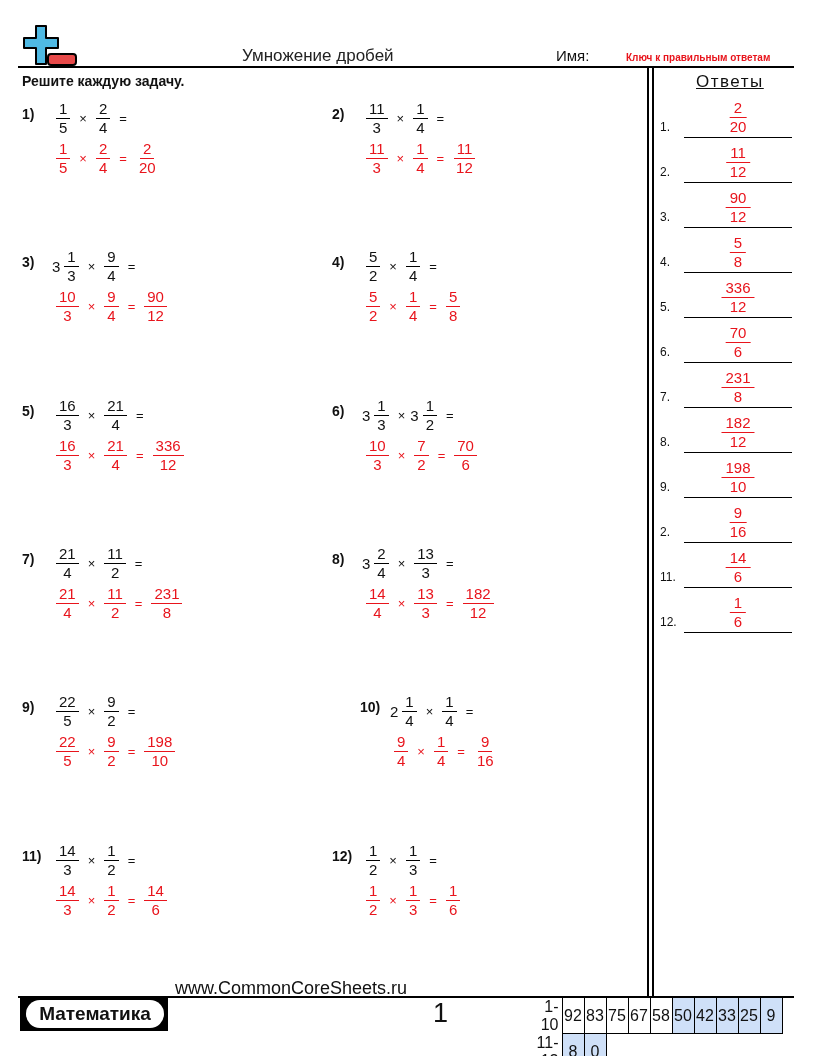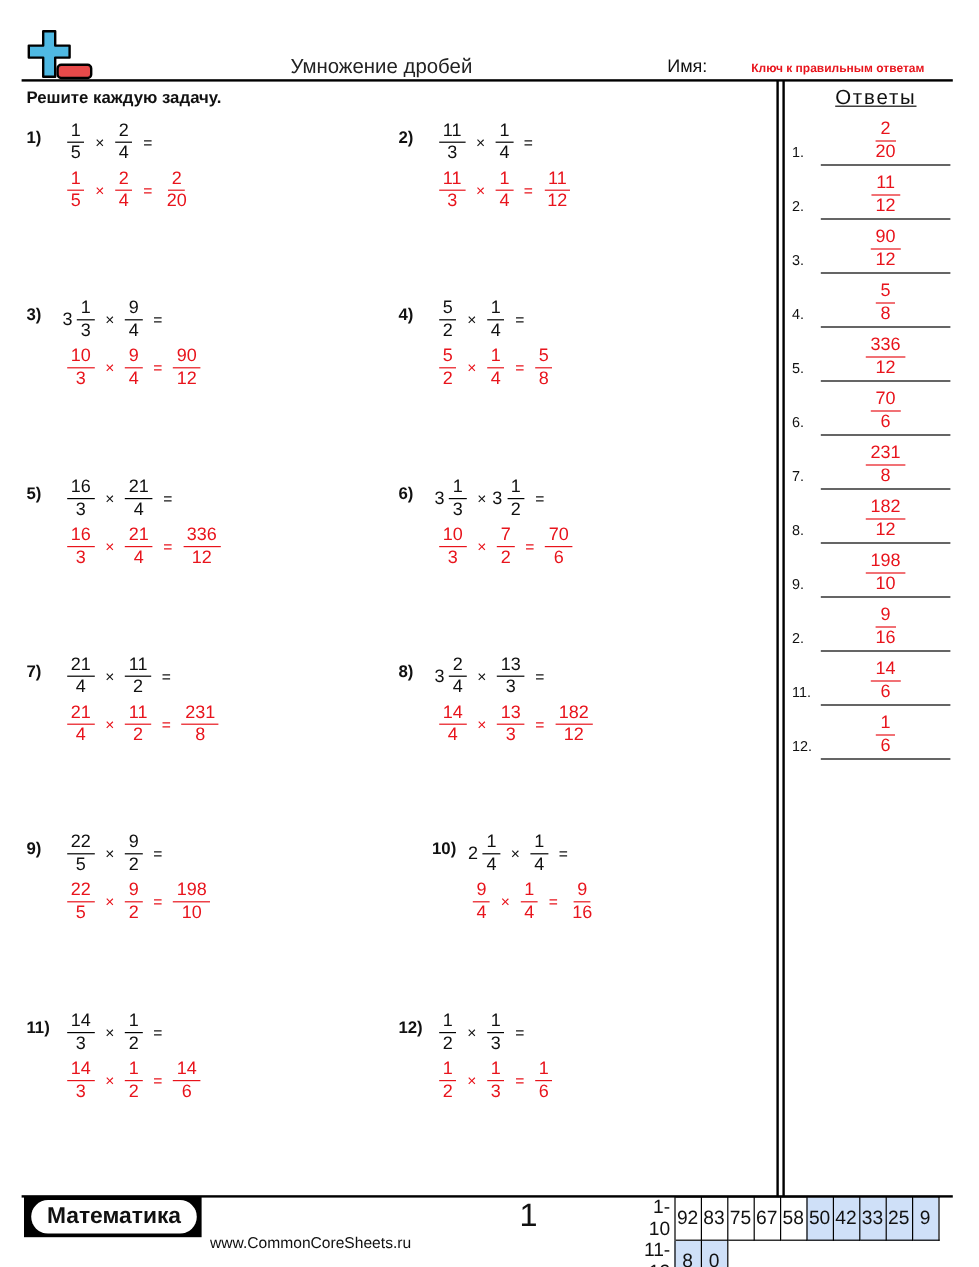--- a/index.html
+++ b/index.html
@@ -29,21 +29,21 @@
 
   .ans-item { position: absolute; left: 660px; width: 132px; height: 45px; }
   .ans-num { position: absolute; left: 0; bottom: 4px; font-size: 12px; }
   .ans-line { position: absolute; left: 24px; right: 0; bottom: 0; height: 1.5px; background: #000; }
   .ans-frac { position: absolute; left: 78px; bottom: 2px; transform: translateX(-50%); color: #e8141c; font-size: 15px; display: flex; flex-direction: column; align-items: center; line-height: 18px; }
   .ans-frac .n { padding: 0 4px; border-bottom: 1.3px solid #e8141c; }
 
   .footer-line { left: 18px; top: 996px; width: 776px; height: 1.5px; background: #000; }
   .footer-badge { left: 20px; top: 997px; width: 148px; height: 34px; background: #000; border-radius: 0; }
   .footer-pill { left: 26px; top: 1000px; width: 138px; height: 28px; background: #fff; border-radius: 14px; font-weight: bold; font-size: 19px; display: flex; align-items: center; justify-content: center; }
-  .site { left: 175px; top: 1028px; font-size: 13px; text-align: right; }
+  .site { left: 175px; top: 978px; font-size: 18px; text-align: right; }
   .pagenum { left: 433px; top: 998px; font-size: 27px; }
   .score-table { left: 528px; top: 997px; border-collapse: collapse; font-size: 16px; }
   .score-table td { border: 1px solid #000; text-align: center; width: 22px; height: 17px; padding: 0; }
   .score-table td.lbl { border: none; border-right: 1px solid #000; width: 34px; text-align: right; padding-right: 3px; }
   .score-table td.hl { background: #cfe0f8; }
   .score-table td.none { border: none; }
 </style>
 </head>
 <body>
 

